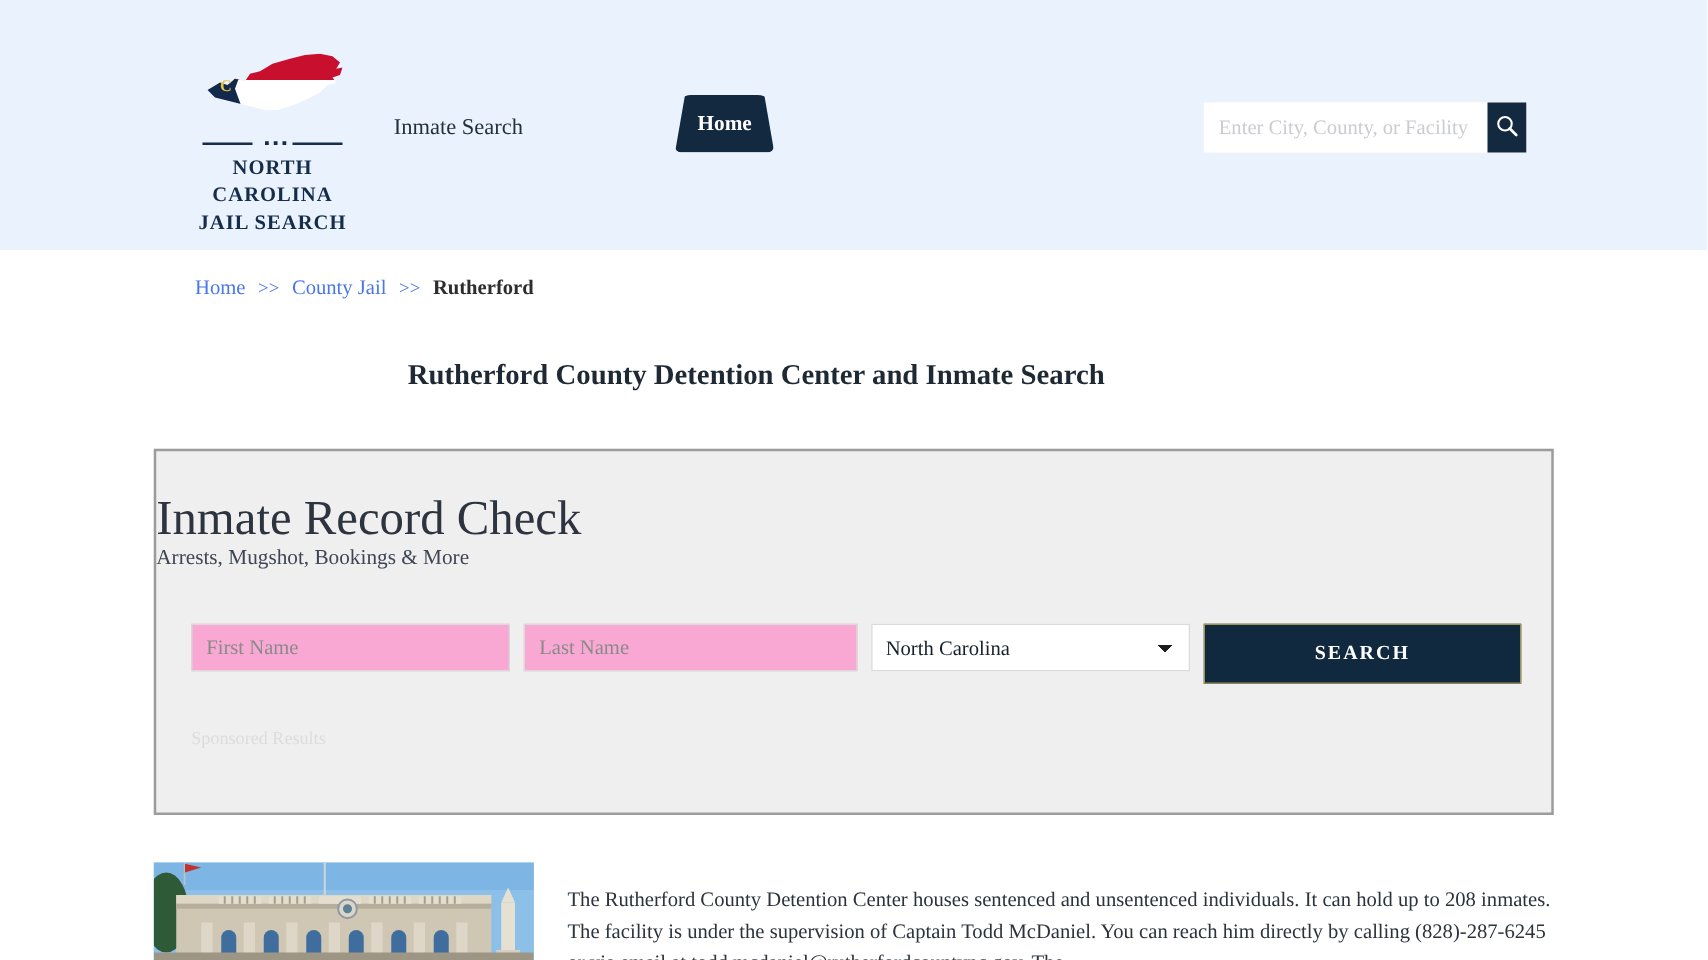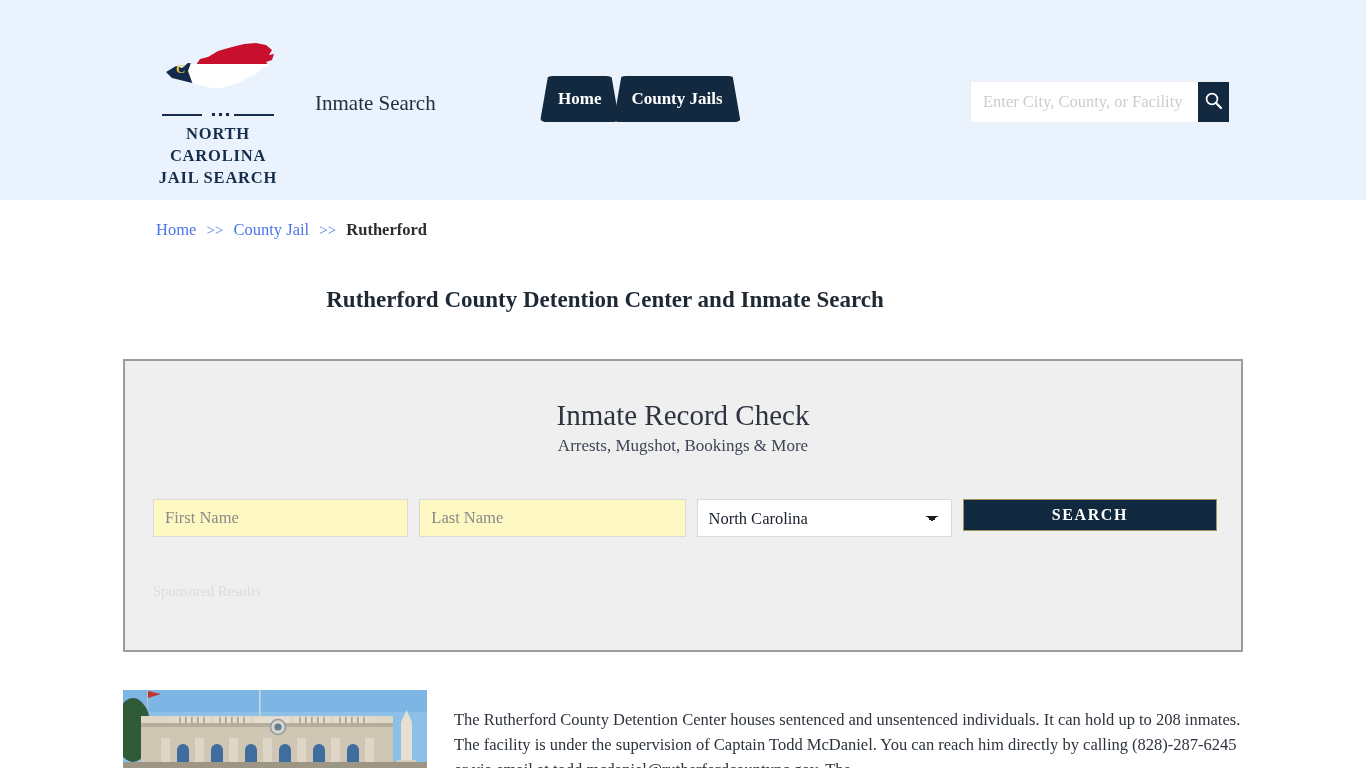--- a/index.html
+++ b/index.html
@@ -65,21 +65,21 @@
     font-weight: bold;
     color: #152d4a;
     font-size: 16.5px;
     letter-spacing: 0.8px;
     line-height: 22px;
   }
   .tagline {
     position: absolute;
     left: 315px;
     top: 91px;
-    font-size: 21px;
+    font-size: 18px;
     color: #22303f;
     font-family: "Liberation Serif", serif;
   }
 
   
   .main-nav {
     position: absolute;
     left: 540px;
     top: 76px;
     height: 46px;
@@ -112,20 +112,21 @@
   
   .header-search {
     position: absolute;
     left: 970px;
     top: 81px;
     width: 252px;
     height: 42px;
     display: flex;
     background: #ffffff;
     border: 1px solid #ebedf0;
+    justify-content: flex-end;
   }
   .header-search input {
     flex: 1;
     border: 0;
     outline: none;
     padding: 0 12px;
     font-family: "Liberation Serif", serif;
     font-size: 16.5px;
     color: #333;
     background: #ffffff;
@@ -172,45 +173,44 @@
     position: absolute;
     left: 123px;
     top: 359px;
     width: 1120px;
     height: 293px;
     background: #efefef;
     border: 2px solid #9c9c9c;
   }
   .widget-title {
     margin-top: 37px;
-    text-align: center;
-    font-size: 29px;
+    font-size: 39px;
     color: #2d3440;
     font-family: "Liberation Serif", serif;
     font-weight: normal;
     line-height: 34px;
   }
   .widget-sub {
-    text-align: center;
+    text-align: left;
     font-size: 17px;
     color: #3e4654;
     margin-top: 4px;
     font-family: "Liberation Serif", serif;
   }
   .widget-form {
     position: absolute;
     left: 28px;
     top: 138px;
     width: 1064px;
     display: flex;
     align-items: flex-start;
   }
   .field {
     height: 38px;
-    background: #fef9c3;
+    background: #f9a8d4;
     border: 1px solid #dadada;
     font-family: "Liberation Serif", serif;
     font-size: 16.5px;
     color: #555;
     padding: 0 11px;
     outline: none;
   }
   .field::placeholder { color: #8a8a8a; }
   .field-first { width: 258px; margin-right: 11px; }
   .field-last { width: 269px; margin-right: 11px; }
@@ -225,21 +225,21 @@
       linear-gradient(135deg, #1d1d1d 50%, transparent 50%);
     background-position:
       calc(100% - 19px) 16px,
       calc(100% - 13px) 16px;
     background-size: 6px 6px, 6px 6px;
     background-repeat: no-repeat;
     color: #17202b;
   }
   .search-submit {
     width: 257px;
-    height: 32px;
+    height: 48px;
     background: #10293f;
     border: 1px solid #a09356;
     color: #ffffff;
     font-family: "Liberation Serif", serif;
     font-weight: bold;
     font-size: 16px;
     letter-spacing: 1.6px;
     cursor: pointer;
   }
   .sponsored {
@@ -310,21 +310,20 @@
         <span class="bar right"></span>
       </div>
       <div class="brand-name">NORTH CAROLINA</div>
       <div class="brand-name">JAIL SEARCH</div>
     </div>
 
     <div class="tagline">Inmate Search</div>
 
     <nav class="main-nav">
       <div class="nav-tab">Home</div>
-      <div class="nav-tab">County Jails</div>
     </nav>
 
     <div class="header-search">
       <input type="text" placeholder="Enter City, County, or Facility" style="">
       <button class="search-btn">
         <span>
           <svg width="19" height="19" viewBox="0 0 19 19">
             <circle cx="8" cy="8" r="5.4" fill="none" stroke="#ffffff" stroke-width="1.7"></circle>
             <line x1="11.8" y1="11.8" x2="17" y2="17" stroke="#ffffff" stroke-width="2.2" stroke-linecap="round"></line>
           </svg>

